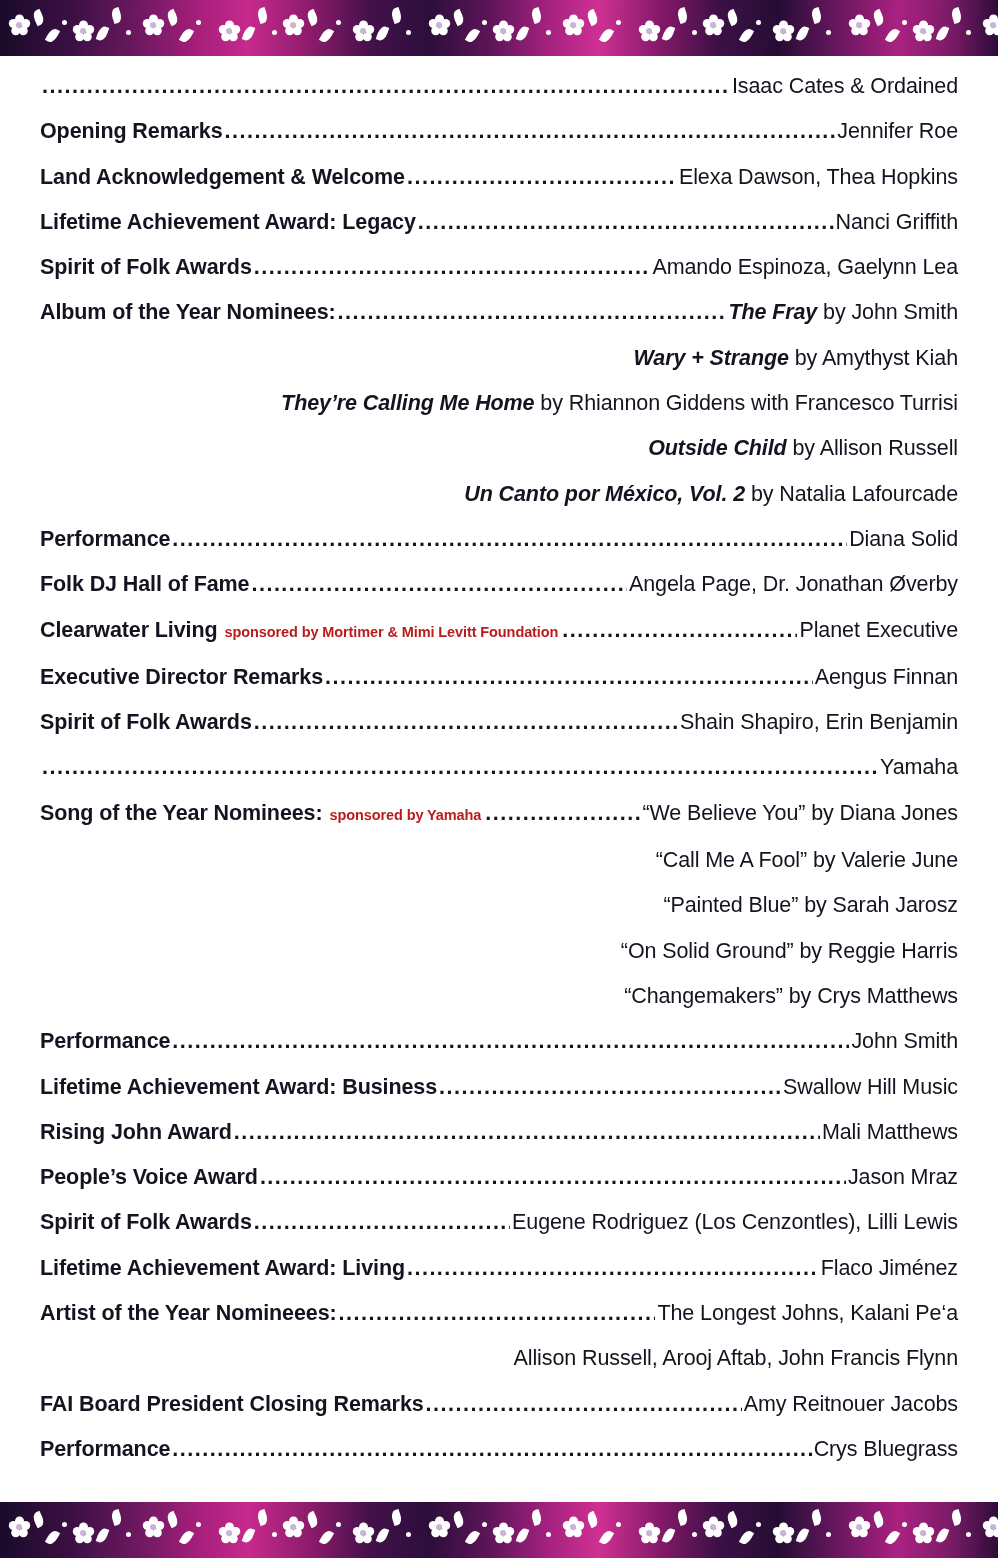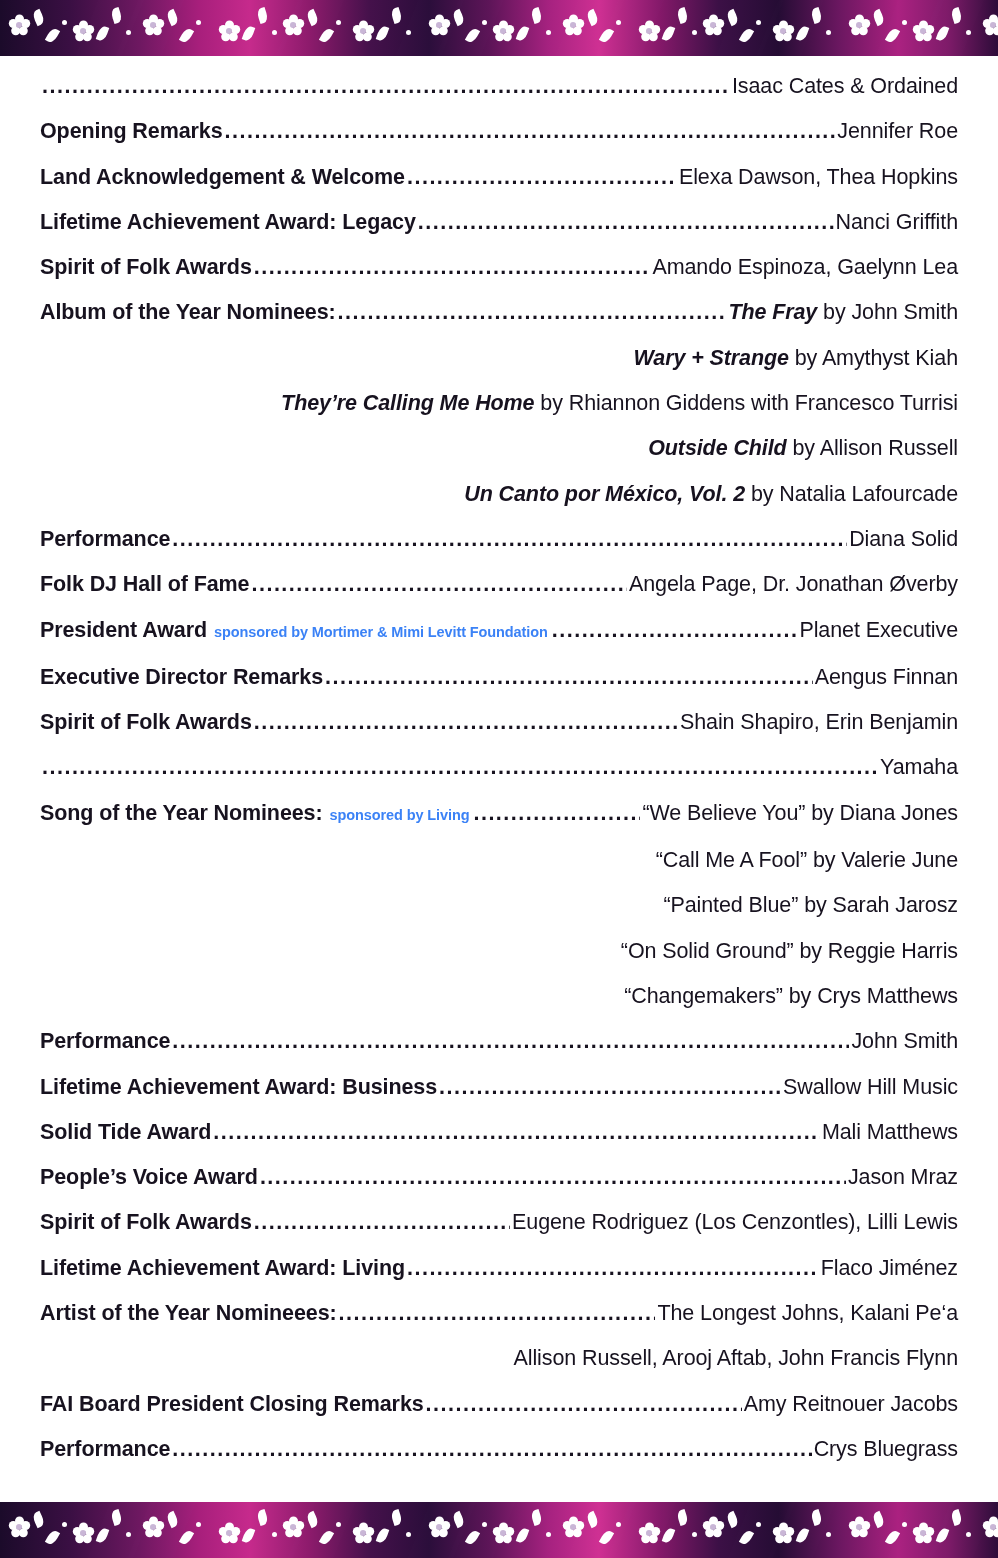--- a/index.html
+++ b/index.html
@@ -101,21 +101,21 @@
     white-space: nowrap;
   }
   .line .label {
     font-weight: bold;
     letter-spacing: -0.1px;
     flex: 0 0 auto;
   }
   .line .sponsor {
     font-weight: bold;
     font-size: 14.5px;
-    color: #3b82f6;
+    color: #b91c1c;
     flex: 0 0 auto;
     padding: 0 2px 0 7px;
     letter-spacing: -0.1px;
   }
   .line .dots {
     flex: 1 1 auto;
     overflow: hidden;
     white-space: nowrap;
     font-weight: bold;
     letter-spacing: 1.5px;
@@ -378,42 +378,42 @@
       <span class="label">Performance</span>
       <span class="dots">.................................................................................................................................</span>
       <span class="value">Diana Solid</span>
     </div>
     <div class="line">
       <span class="label">Folk DJ Hall of Fame</span>
       <span class="dots">.................................................................................................................................</span>
       <span class="value">Angela Page, Dr. Jonathan Øverby</span>
     </div>
     <div class="line">
-      <span class="label">President Award</span>
+      <span class="label">Clearwater Living</span>
       <span class="sponsor">sponsored by Mortimer &amp; Mimi Levitt Foundation</span>
       <span class="dots">.................................................................................................................................</span>
       <span class="value">Planet Executive</span>
     </div>
     <div class="line">
       <span class="label">Executive Director Remarks</span>
       <span class="dots">.................................................................................................................................</span>
       <span class="value">Aengus Finnan</span>
     </div>
     <div class="line">
       <span class="label">Spirit of Folk Awards</span>
       <span class="dots">.................................................................................................................................</span>
       <span class="value">Shain Shapiro, Erin Benjamin</span>
     </div>
     <div class="line">
       <span class="dots">.................................................................................................................................</span>
       <span class="value">Yamaha</span>
     </div>
     <div class="line">
       <span class="label">Song of the Year Nominees:</span>
-      <span class="sponsor">sponsored by Living</span>
+      <span class="sponsor">sponsored by Yamaha</span>
       <span class="dots">.................................................................................................................................</span>
       <span class="value">“We Believe You” by Diana Jones</span>
     </div>
     <div class="line cont">
       <span class="value">“Call Me A Fool” by Valerie June</span>
     </div>
     <div class="line cont">
       <span class="value">“Painted Blue” by Sarah Jarosz</span>
     </div>
     <div class="line cont">
@@ -426,21 +426,21 @@
       <span class="label">Performance</span>
       <span class="dots">.................................................................................................................................</span>
       <span class="value">John Smith</span>
     </div>
     <div class="line">
       <span class="label">Lifetime Achievement Award: Business</span>
       <span class="dots">.................................................................................................................................</span>
       <span class="value">Swallow Hill Music</span>
     </div>
     <div class="line">
-      <span class="label">Solid Tide Award</span>
+      <span class="label">Rising John Award</span>
       <span class="dots">.................................................................................................................................</span>
       <span class="value">Mali Matthews</span>
     </div>
     <div class="line">
       <span class="label">People’s Voice Award</span>
       <span class="dots">.................................................................................................................................</span>
       <span class="value">Jason Mraz</span>
     </div>
     <div class="line">
       <span class="label">Spirit of Folk Awards</span>

